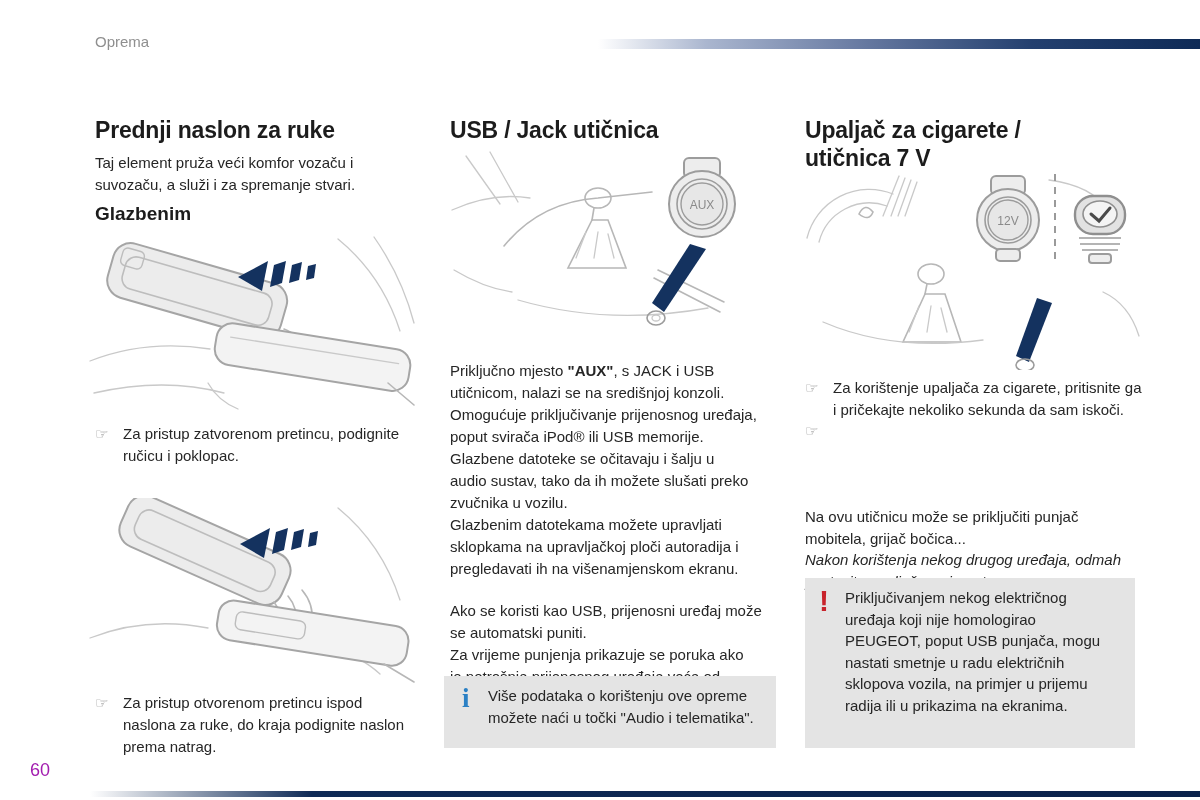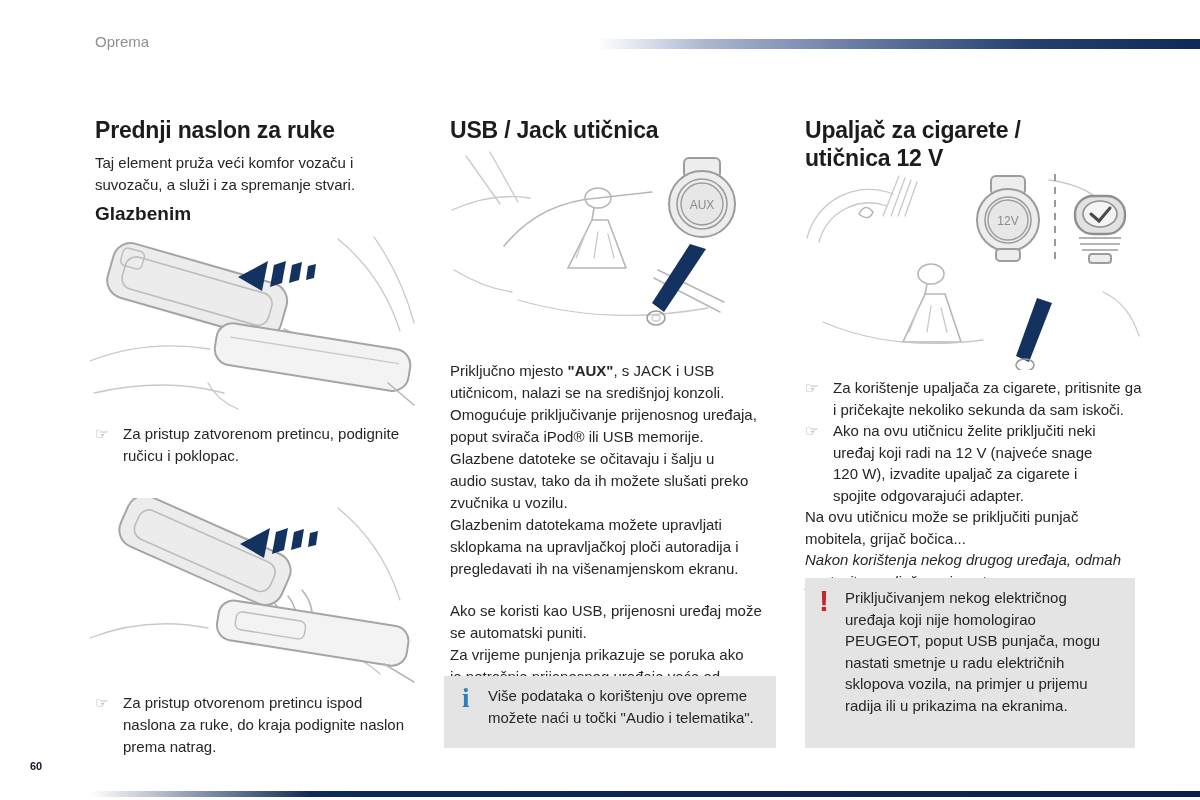--- a/index.html
+++ b/index.html
@@ -12,21 +12,21 @@
   .bottombar{left:90px;top:791px;width:1110px;height:6px;
           background:linear-gradient(to right,rgba(14,42,86,0) 0%,#0e2a56 20%,#0a224b 100%);}
   h1.coltitle{margin:0;font-size:23px;line-height:28px;font-weight:bold;color:#1c1c1c;white-space:pre-line;letter-spacing:-0.2px;}
   h2.subtitle{margin:0;font-size:19px;font-weight:bold;color:#1c1c1c;}
   .body-text{font-size:15px;line-height:22px;color:#262626;white-space:pre-line;}
   .bullet{display:flex;align-items:flex-start;}
   .hand{width:28px;flex:0 0 28px;color:#8f8f8f;font-size:15px;line-height:22px;}
   .graybox{background:#e4e4e4;}
   .info-i{color:#2b80c4;font-weight:bold;font-size:27px;line-height:26px;font-family:"Liberation Serif","DejaVu Serif",serif;}
   .warn-ex{color:#c8232b;font-weight:bold;font-size:30px;line-height:28px;}
-  .pagenum{font-size:11px;font-weight:bold;color:#0f172a;}
+  .pagenum{font-size:18px;font-weight:normal;color:#a21caf;}
   svg{display:block;}
   svg text{font-family:"Liberation Sans","DejaVu Sans",sans-serif;}
   .sk{fill:none;stroke:#b7b7b7;stroke-width:1.6;stroke-linecap:round;}
   .sk2{fill:none;stroke:#c9c9c9;stroke-width:1.3;stroke-linecap:round;}
   .port{fill:#ededed;stroke:#9c9c9c;stroke-width:2;}
   .portline{fill:none;stroke:#9c9c9c;stroke-width:1.6;}
   .navy{fill:#14325f;stroke:none;}
 </style>
 </head>
 <body>
@@ -160,21 +160,21 @@
 je potrošnja prijenosnog uređaja veća od
 amperaže koju daje vozilo.</div>
 
   <div class="abs graybox" style="left:444px;top:676px;width:332px;height:72px;">
     <span class="abs info-i" style="left:18px;top:9px;">i</span>
     <div class="abs body-text" style="left:44px;top:9px;width:280px;">Više podataka o korištenju ove opreme
 možete naći u točki "Audio i telematika".</div>
   </div>
 
   <h1 class="abs coltitle" style="left:805px;top:116px;">Upaljač za cigarete /
-utičnica 12 V</h1>
+utičnica 7 V</h1>
 
   <svg class="abs" style="left:803px;top:172px;" width="342" height="198" viewBox="0 0 342 198">
     <path class="sk2" d="M4,66 a64,64 0 0 1 86,-44"></path>
     <path class="sk2" d="M16,70 a52,52 0 0 1 68,-36"></path>
     <path class="sk2" d="M96,4 l-16,40"></path>
     <path class="sk2" d="M102,6 l-14,38 M108,8 l-13,36 M114,10 l-12,34"></path>
     <g>
       <path class="sk" d="M56,42 q6,-12 14,-2 q-4,10 -14,2 z"></path>
     </g>
     <g>
@@ -208,24 +208,20 @@
     </g>
   </svg>
 
   <div class="abs bullet" style="left:805px;top:377px;width:340px;">
     <span class="hand">☞</span>
     <span class="body-text" style="line-height:21.5px;">Za korištenje upaljača za cigarete, pritisnite ga
 i pričekajte nekoliko sekunda da sam iskoči.</span>
   </div>
   <div class="abs bullet" style="left:805px;top:420px;width:340px;">
     <span class="hand">☞</span>
-    <span class="body-text" style="line-height:21.5px;">Ako na ovu utičnicu želite priključiti neki
-uređaj koji radi na 12 V (najveće snage
-120 W), izvadite upaljač za cigarete i
-spojite odgovarajući adapter.</span>
   </div>
   <div class="abs body-text" style="left:805px;top:506px;width:340px;line-height:21.5px;">Na ovu utičnicu može se priključiti punjač
 mobitela, grijač bočica...</div>
   <div class="abs body-text" style="left:805px;top:549px;width:345px;line-height:21.5px;font-style:italic;">Nakon korištenja nekog drugog uređaja, odmah
 postavite upaljač za cigarete.</div>
 
   <div class="abs graybox" style="left:805px;top:578px;width:330px;height:170px;">
     <span class="abs warn-ex" style="left:14px;top:9px;">!</span>
     <div class="abs body-text" style="left:40px;top:9px;width:278px;line-height:21.5px;">Priključivanjem nekog električnog
 uređaja koji nije homologirao

